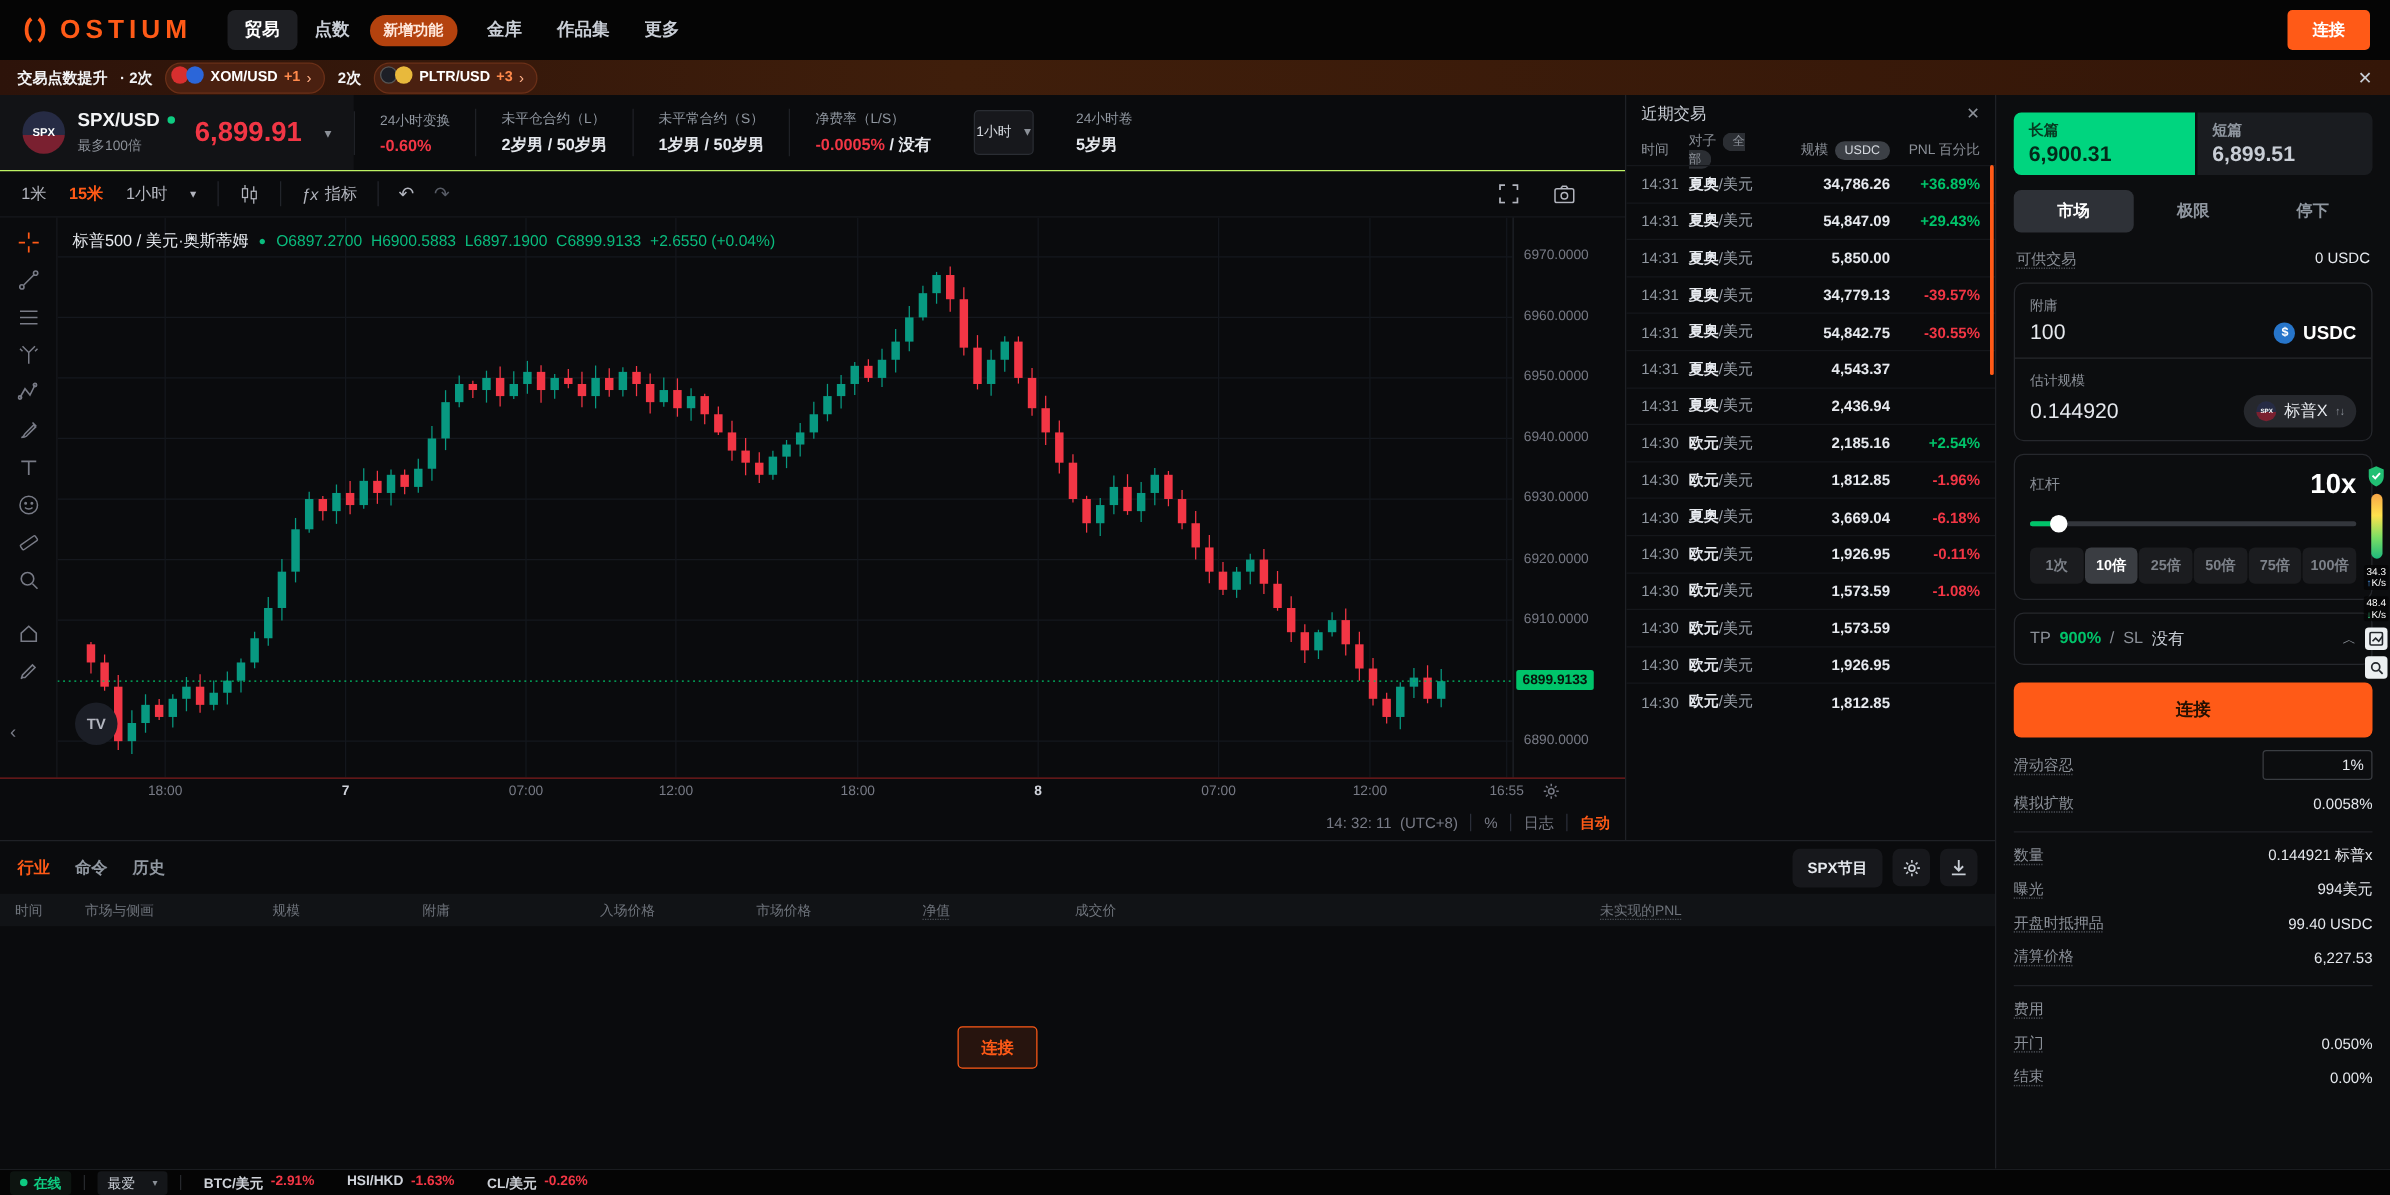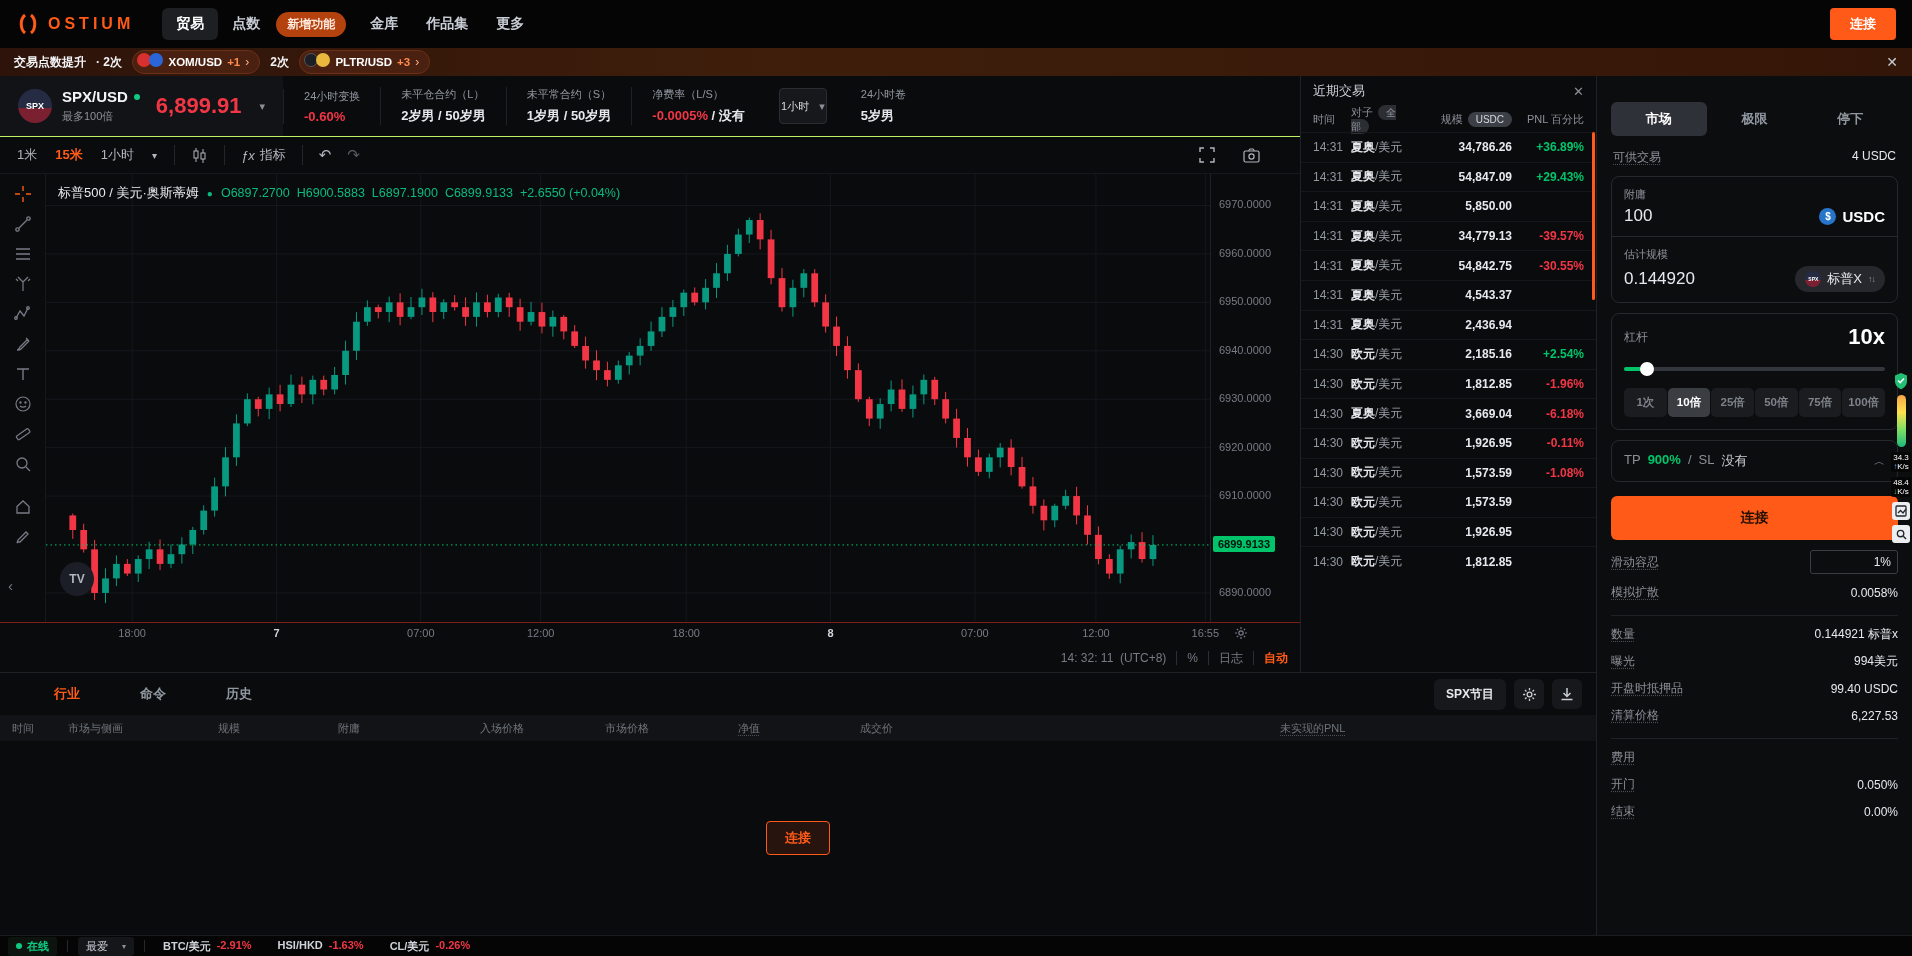--- a/index.html
+++ b/index.html
@@ -3,21 +3,21 @@
 <meta charset="utf-8">
 <style>
   * { margin:0; padding:0; box-sizing:border-box; }
   html,body { width:1912px; height:956px; background:#000; overflow:hidden;
     font-family:"Liberation Sans","DejaVu Sans",sans-serif; color:#e6e9ee; }
 
   
   #topnav { height:48px; background:#050505; display:flex; align-items:center; padding:0 16px; }
   #logo { display:flex; align-items:center; gap:8px; margin-right:28px; }
   #logo svg { display:block; }
-  #logo-text { color:#ff5a17; font-size:16px; font-weight:700; letter-spacing:4px; }
+  #logo-text { color:#ff5a17; font-size:21px; font-weight:700; letter-spacing:4px; }
   .nav-item { color:#c9ced6; font-size:14px; font-weight:700; padding:7px 14px; border-radius:6px; cursor:pointer; }
   .nav-item.active { background:#1e1f23; color:#fff; }
   .nav-badge { background:#b4420e; color:#ffe9dd; font-size:12px; font-weight:700; padding:4px 11px; border-radius:999px; margin:0 10px 0 2px; }
   #connect-top { margin-left:auto; background:#ff5a17; color:#fff; font-size:13px; font-weight:700; padding:7px 20px; border-radius:4px; cursor:pointer; }
 
   
   #promo { height:28px; background:linear-gradient(90deg,#2d130a,#3f1e0b 40%,#341608); display:flex; align-items:center; padding:0 14px; gap:10px; }
   #promo .p-label { font-size:12px; font-weight:700; color:#f3f4f6; }
   #promo .p-times { font-size:12px; font-weight:700; color:#f3f4f6; }
   .promo-pill { display:flex; align-items:center; gap:5px; background:#4a2010; border:1px solid #6b३0; border:1px solid #6b3018; border-radius:999px; padding:2px 10px 2px 4px; cursor:pointer; }
@@ -100,21 +100,21 @@
   .t-pair { flex:1; font-weight:700; color:#e6e9ee; }
   .t-pair .q { color:#9ba1aa; font-weight:400; }
   .t-size { width:86px; text-align:right; font-weight:700; color:#e6e9ee; }
   .t-pnl { width:72px; text-align:right; font-weight:700; }
   .t-pnl.up { color:#00c46a; } .t-pnl.dn { color:#f23645; }
   #trades-scrollbar { position:absolute; right:1px; top:56px; width:3px; height:168px; background:#ff5a17; border-radius:2px; }
 
   
   #positions { height:263px; border-top:1px solid #1f2126; background:#0a0b0d; display:flex; flex-direction:column; }
   #pos-tabs { height:42px; display:flex; align-items:center; padding:0 14px; gap:20px; }
-  .pos-tab { font-size:13px; font-weight:700; color:#9097a0; cursor:pointer;margin-left:40px; }
+  .pos-tab { font-size:13px; font-weight:700; color:#9097a0; cursor:pointer; }
   .pos-tab.active { color:#ff5a17; }
   #pos-actions { margin-left:auto; display:flex; gap:8px; align-items:center; }
   #spx-feed-btn { background:#17181c; color:#e6e9ee; font-size:12px; font-weight:700; padding:7px 12px; border-radius:6px; cursor:pointer; }
   .sq-btn { width:30px; height:30px; background:#17181c; border-radius:6px; display:flex; align-items:center; justify-content:center; color:#c9ced6; cursor:pointer; }
   #pos-headers { height:26px; background:#111316; display:grid; grid-template-columns:56px 150px 120px 142px 125px 133px 122px 420px 1fr; align-items:center; padding:0 12px; font-size:11px; color:#6e737b; }
   #pos-headers span.dotted { text-decoration:underline dotted #4a4e55; text-underline-offset:3px; }
   #pos-body { flex:1; display:flex; align-items:center; justify-content:center; }
   #pos-connect { background:rgba(255,90,23,0.12); border:1px solid #ff5a17; color:#ff5a17; font-size:13px; font-weight:700; padding:7px 18px; border-radius:4px; cursor:pointer; }
 
   
@@ -802,28 +802,38 @@
           <span>成交价</span>
           <span class="dotted">未实现的PNL</span>
         </div>
       <div id="pos-body">
         <span id="pos-connect">连接</span>
       </div>
     </div>
   </div>
 
   <div id="order">
+    <div id="ls-row">
+      <div id="long-btn">
+        <div class="ls-label">长篇</div>
+        <div class="ls-price">6,900.31</div>
+      </div>
+      <div id="short-btn">
+        <div class="ls-label">短篇</div>
+        <div class="ls-price">6,899.51</div>
+      </div>
+    </div>
     <div id="order-tabs">
       <span class="order-tab active">市场</span>
       <span class="order-tab">极限</span>
       <span class="order-tab">停下</span>
     </div>
     <div id="avail-row">
       <span class="o-label dotted">可供交易</span>
-      <span class="o-value">4 USDC</span>
+      <span class="o-value">0 USDC</span>
     </div>
     <div class="card">
       <div class="card-section">
         <div class="cs-label">附庸</div>
         <div class="cs-row">
           <span class="cs-input">100</span>
           <span class="asset-chip">
             <span id="usdc-icon">$</span>
             <span class="asset-name">USDC</span>
           </span>

